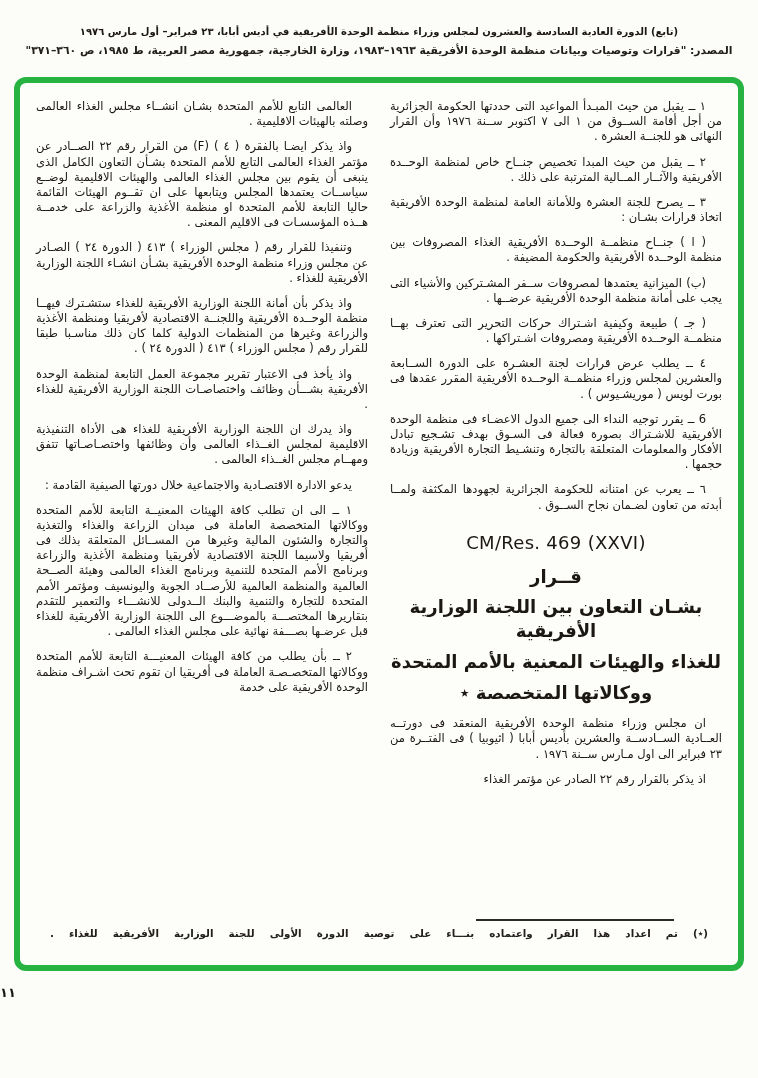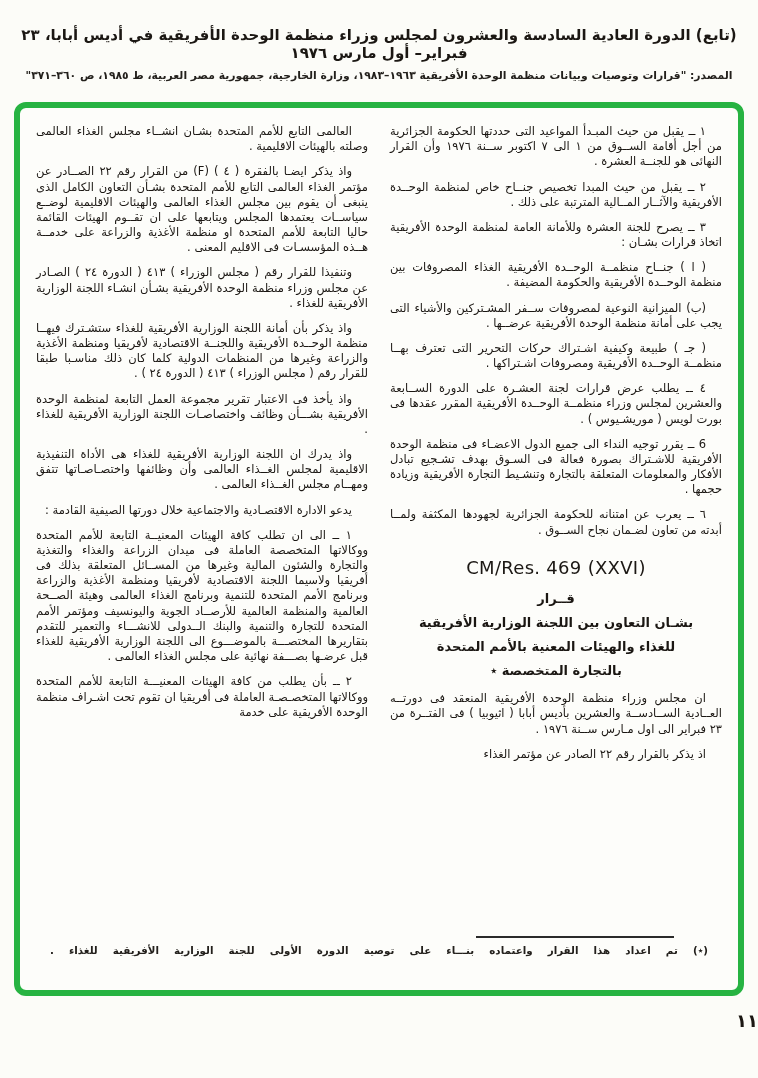--- a/index.html
+++ b/index.html
@@ -14,21 +14,21 @@
     position:relative;
     width:758px;height:1078px;
     direction:rtl;
   }
   
   .header{
     padding-top:26px;
     text-align:center;
   }
   .header-line1{
-    font-size:15px;
+    font-size:10px;
     font-weight:bold;
     letter-spacing:.2px;
     padding:0 10px;
   }
   .header-line2{
     margin-top:7px;
     font-size:10.8px;
     font-weight:bold;
     color:#23201c;
   }
@@ -63,48 +63,48 @@
   .res-code{
     direction:ltr;
     text-align:center;
     font-size:18px;
     margin:18px 0 10px 0;
     letter-spacing:.3px;
   }
   .res-title{
     text-align:center;
     font-weight:bold;
-    font-size:13px;
+    font-size:18px;
     margin:4px 0 12px 0;
   }
   .res-title div{margin:7px 0;}
   
   .footnote-area{
-    margin-top:6px;
+    margin-top:14px;
     padding-bottom:6px;
   }
   .footnote-rule{
     width:198px;
     border-top:2px solid #2a2a2a;
     margin:0 48px 6px auto; 
     height:0;
   }
   .footnote-text{
     font-size:10.3px;
     font-weight:bold;
     text-align:justify;
     text-align-last:justify;
     padding:0 14px;
     color:#23201c;
   }
   
   .page-number{
-    text-align:right;
+    text-align:left;
     margin-top:14px;
-    font-size:18px;
+    font-size:13px;
     font-weight:bold;
   }
 </style>
 </head>
 <body>
 
 <div class="page">
 
   <div class="header">
     <div class="header-line1">(تابع) الدورة العادية السادسة والعشرون لمجلس وزراء منظمة الوحدة الأفريقية في أديس أبابا، ٢٣ فبراير– أول مارس ١٩٧٦</div>
@@ -113,34 +113,34 @@
 
   <div class="frame">
     <div class="columns">
 
       <div class="col">
         <div class="clause-list">
           <p class="para">١ ــ يقبل من حيث المبـدأ المواعيد التى حددتها الحكومة الجزائرية من أجل أقامة الســوق من ١ الى ٧ اكتوبر ســنة ١٩٧٦ وأن القرار النهائى هو للجنــة العشرة .</p>
           <p class="para">٢ ــ يقبل من حيث المبدا تخصيص جنــاح خاص لمنظمة الوحــدة الأفريقية والآثــار المــالية المترتبة على ذلك .</p>
           <p class="para">٣ ــ يصرح للجنة العشرة وللأمانة العامة لمنظمة الوحدة الأفريقية اتخاذ قرارات بشـان :</p>
           <p class="para">( ا ) جنــاح منظمــة الوحــدة الأفريقية الغذاء المصروفات بين منظمة الوحــدة الأفريقية والحكومة المضيفة .</p>
-          <p class="para">(ب) الميزانية النوعية لمصروفات ســفر المشـتركين والأشياء التى يجب على أمانة منظمة الوحدة الأفريقية عرضــها .</p>
+          <p class="para">(ب) الميزانية يعتمدها لمصروفات ســفر المشـتركين والأشياء التى يجب على أمانة منظمة الوحدة الأفريقية عرضــها .</p>
           <p class="para">( جـ ) طبيعة وكيفية اشـتراك حركات التحرير التى تعترف بهــا منظمــة الوحــدة الأفريقية ومصروفات اشـتراكها .</p>
           <p class="para">٤ ــ يطلب عرض قرارات لجنة العشـرة على الدورة الســابعة والعشرين لمجلس وزراء منظمــة الوحــدة الأفريقية المقرر عقدها فى بورت لويس ( موريشـيوس ) .</p>
           <p class="para">6 ــ يقرر توجيه النداء الى جميع الدول الاعضـاء فى منظمة الوحدة الأفريقية للاشـتراك بصورة فعالة فى السـوق بهدف تشـجيع تبادل الأفكار والمعلومات المتعلقة بالتجارة وتنشـيط التجارة الأفريقية وزيادة حجمها .</p>
           <p class="para">٦ ــ يعرب عن امتنانه للحكومة الجزائرية لجهودها المكثفة ولمــا أبدته من تعاون لضـمان نجاح الســوق .</p>
         </div>
 
         <div class="res-code">CM/Res. 469 (XXVI)</div>
 
         <div class="res-title">
           <div>قــرار</div>
           <div>بشـان التعاون بين اللجنة الوزارية الأفريقية</div>
           <div>للغذاء والهيئات المعنية بالأمم المتحدة</div>
-          <div>بالتجارة المتخصصة ٭</div>
+          <div>ووكالاتها المتخصصة ٭</div>
         </div>
 
         <p class="para">ان مجلس وزراء منظمة الوحدة الأفريقية المنعقد فى دورتــه العــادية الســادســة والعشرين بأديس أبابا ( اثيوبيا ) فى الفتــرة من ٢٣ فبراير الى اول مـارس ســنة ١٩٧٦ .</p>
         <p class="para">اذ يذكر بالقرار رقم ٢٢ الصادر عن مؤتمر الغذاء</p>
       </div>
 
       <div class="col">
         <p class="para">العالمى التابع للأمم المتحدة بشـان انشــاء مجلس الغذاء العالمى وصلته بالهيئات الاقليمية .</p>
         <p class="para">واذ يذكر ايضـا بالفقرة ( ٤ ) (F) من القرار رقم ٢٢ الصــادر عن مؤتمر الغذاء العالمى التابع للأمم المتحدة بشـأن التعاون الكامل الذى ينبغى أن يقوم بين مجلس الغذاء العالمى والهيئات الاقليمية لوضــع سياســات يعتمدها المجلس ويتابعها على ان تقــوم الهيئات القائمة حاليا التابعة للأمم المتحدة او منظمة الأغذية والزراعة على خدمــة هــذه المؤسسـات فى الاقليم المعنى .</p>
         <p class="para">وتنفيذا للقرار رقم ( مجلس الوزراء ) ٤١٣ ( الدورة ٢٤ ) الصـادر عن مجلس وزراء منظمة الوحدة الأفريقية بشـأن انشـاء اللجنة الوزارية الأفريقية للغذاء .</p>

